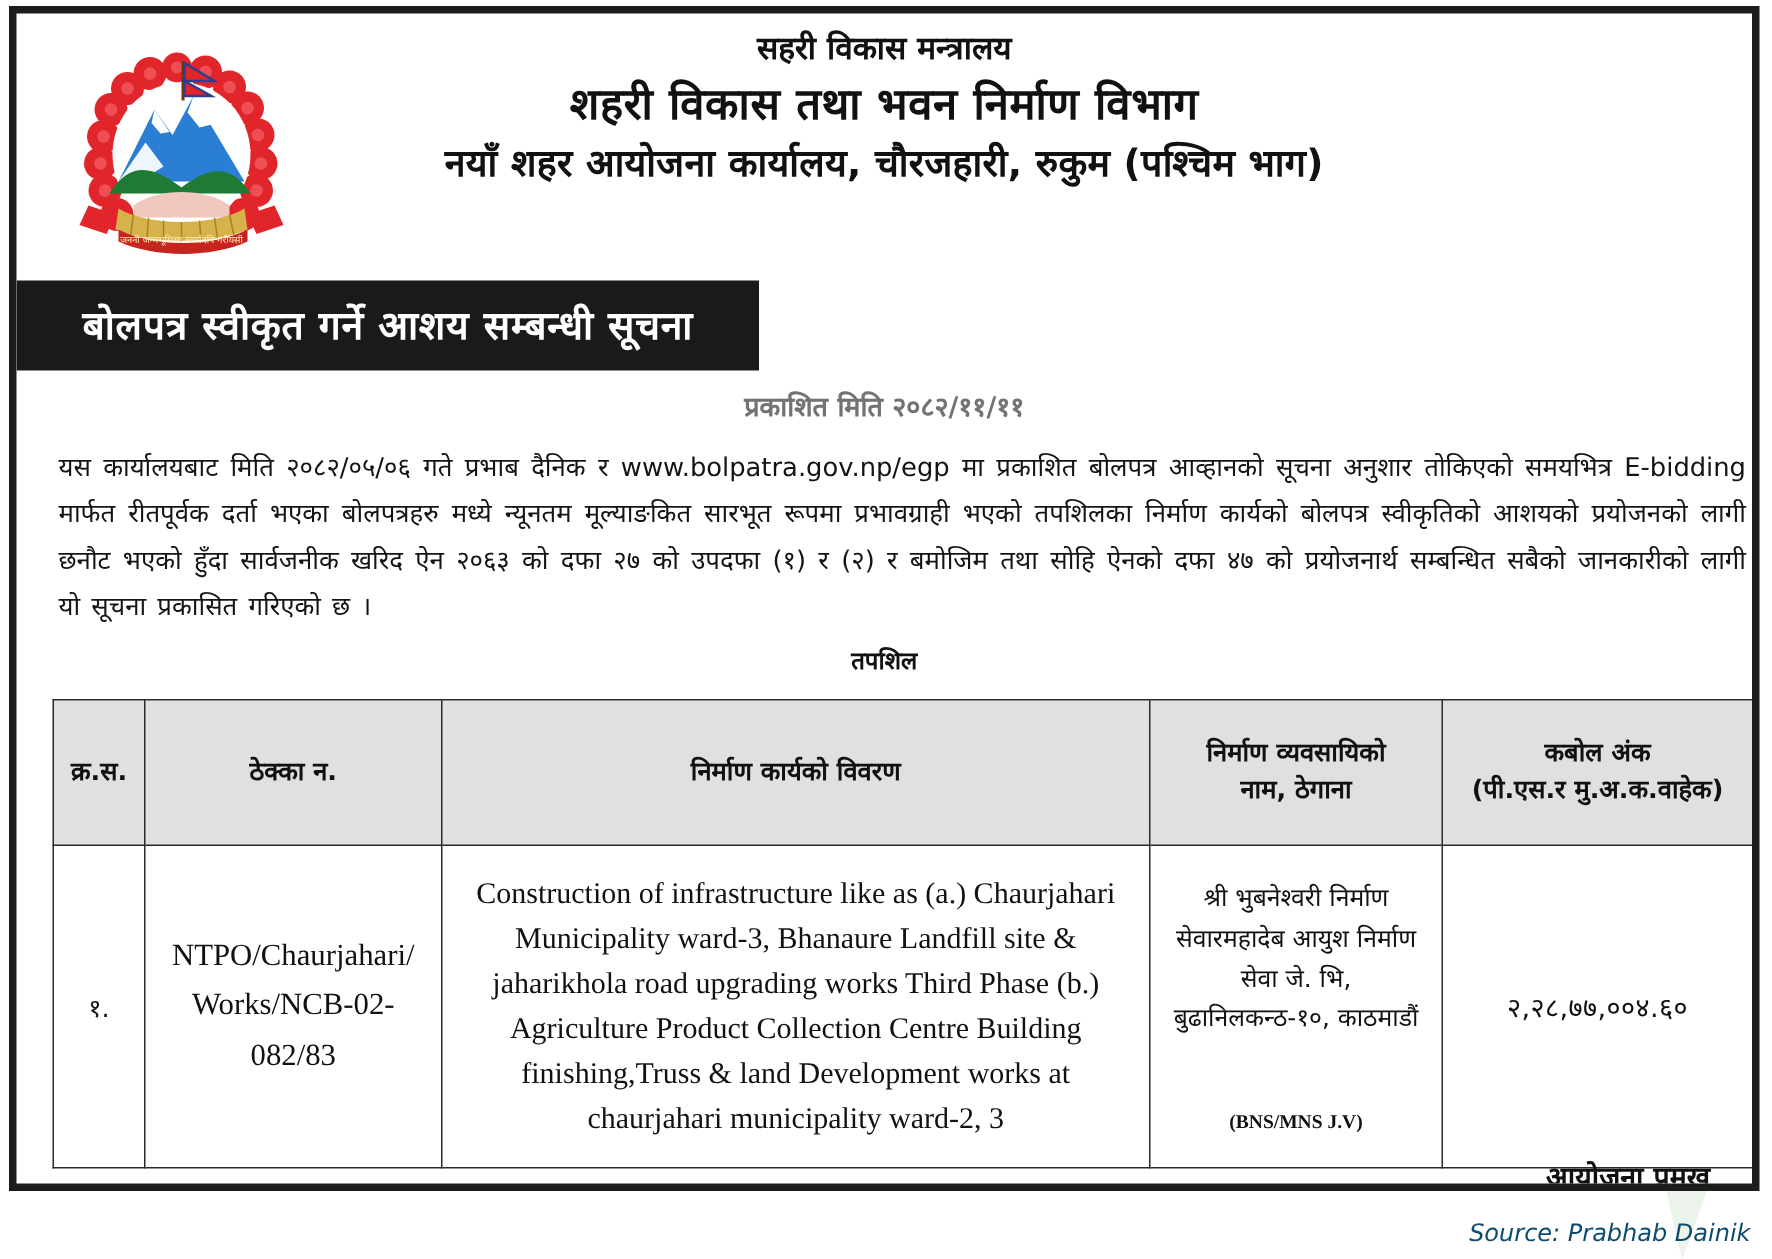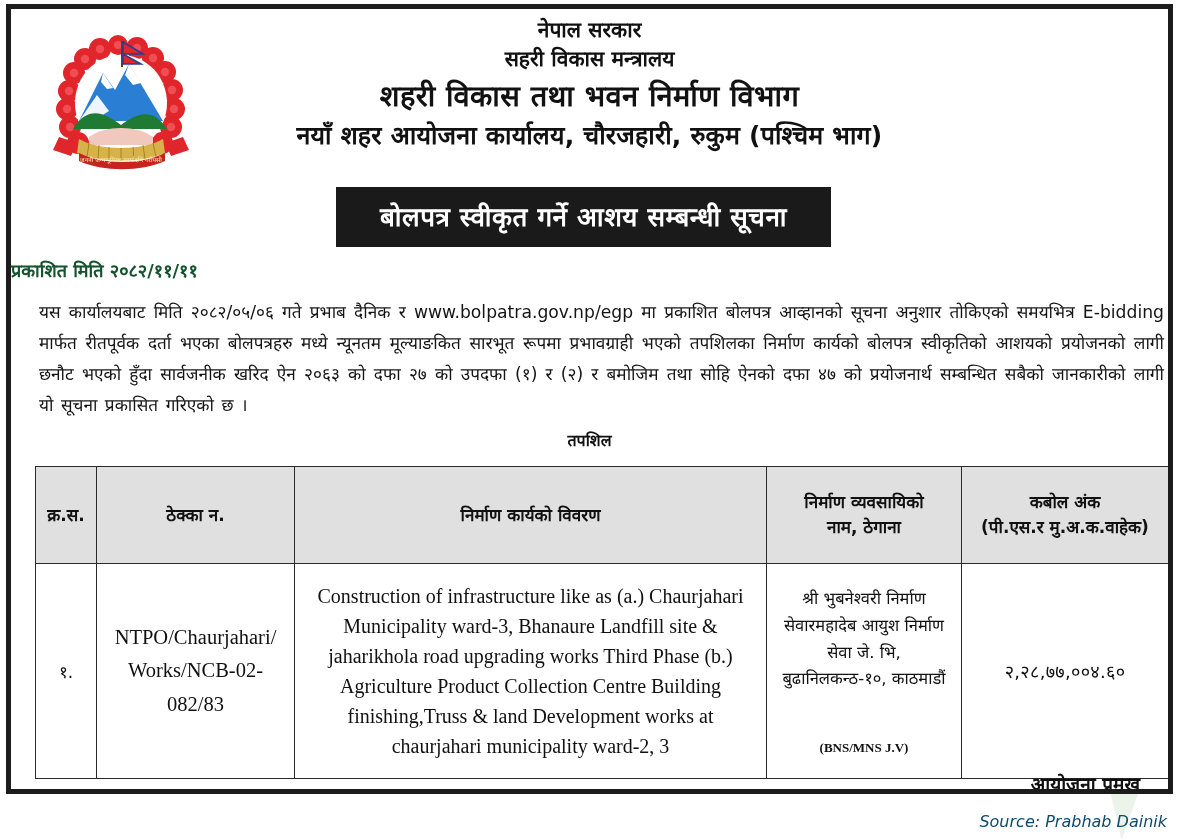--- a/index.html
+++ b/index.html
@@ -102,41 +102,41 @@
   }
   .hl-1 { font-size: 21px; }
   .hl-2 { font-size: 21px; margin-top: 2px; }
   .hl-3 { font-size: 29px; margin-top: 5px; letter-spacing: .4px; }
   .hl-4 { font-size: 25px; margin-top: 5px; letter-spacing: .2px; }
 
   .banner-wrap {
     position: absolute;
     left: 0; right: 12px;
     top: 178px;
-    text-align: center;
     z-index: 3;
   }
   .banner {
     display: inline-block;
     background: #1a1a1a;
     color: #ffffff;
     font-family: "DejaVu Sans", sans-serif;
     font-weight: 700;
     font-size: 26px;
     padding: 11px 44px 13px 44px;
     letter-spacing: .5px;
   }
   .pub-date {
     position: absolute;
     left: 0; right: 0;
     top: 249px;
+    text-align: center;
     font-family: "DejaVu Sans", sans-serif;
     font-weight: 700;
     font-size: 18px;
-    color: #14532d;
+    color: #737373;
     z-index: 3;
   }
 
   
   .body-para {
     position: absolute;
     left: 28px;
     top: 288px;
     width: 1125px;
     z-index: 3;
@@ -342,21 +342,20 @@
             <path d="M98 112 L100 126"></path>
           <path d="M108 110 L111 124"></path>
         </g>
 
         <path d="M34 120 C58 132, 96 132, 120 120 L120 128 C96 139, 58 139, 34 128 Z" fill="#c8241f"></path>
         <text x="76" y="129" font-size="6.2" fill="#ffe9b0" text-anchor="middle" font-family="DejaVu Sans, sans-serif">जननी जन्मभूमिश्च स्वर्गादपि गरीयसी</text>
       </g>
     </svg>
 
     <div class="hdr-lines">
-      <div class="hl hl-1">नेपाल सरकार</div>
       <div class="hl hl-2">सहरी विकास मन्त्रालय</div>
       <div class="hl hl-3">शहरी विकास तथा भवन निर्माण विभाग</div>
       <div class="hl hl-4">नयाँ शहर आयोजना कार्यालय, चौरजहारी, रुकुम (पश्चिम भाग)</div>
     </div>
 
     <div class="banner-wrap">
       <span class="banner">बोलपत्र स्वीकृत गर्ने आशय सम्बन्धी सूचना</span>
     </div>
 
     <div class="pub-date">प्रकाशित मिति २०८२/११/११</div>

